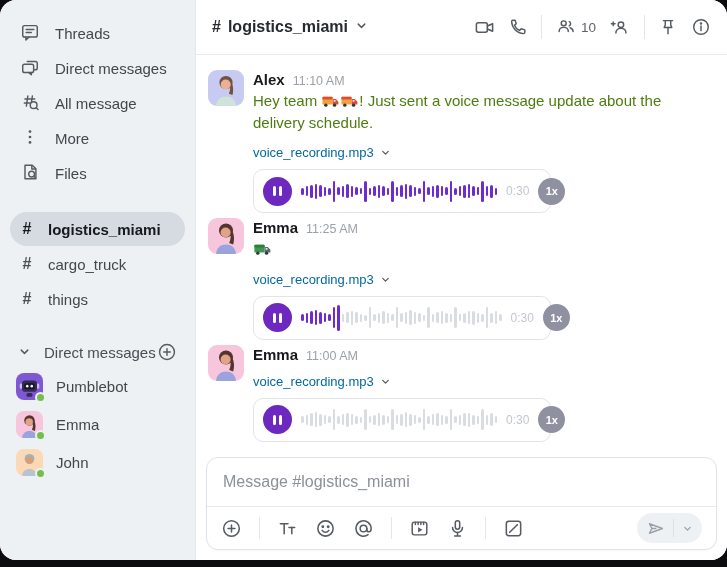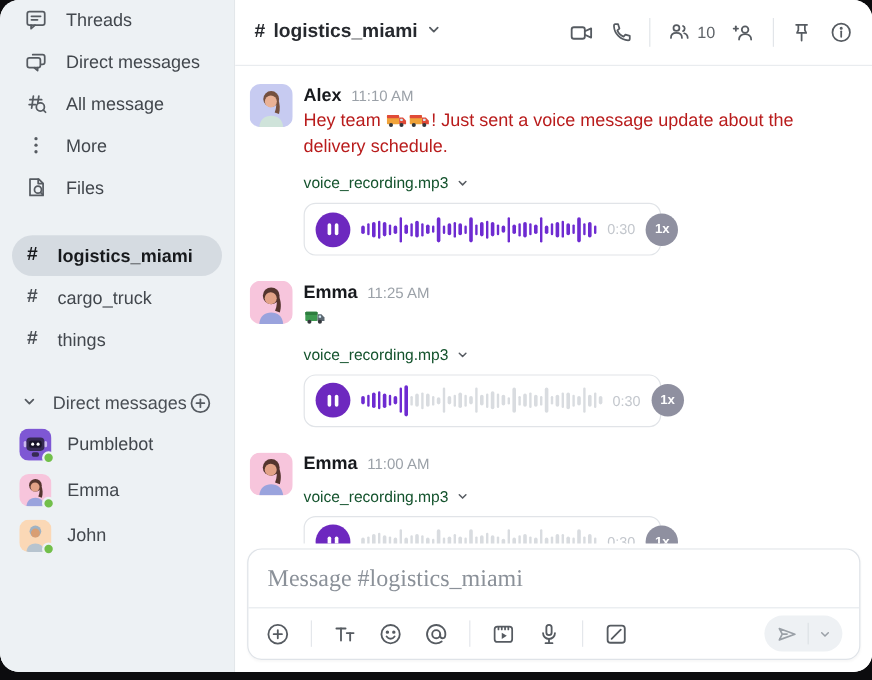--- a/index.html
+++ b/index.html
@@ -16,20 +16,21 @@
     background:#ffffff;
     border-radius:16px;
     display:flex;
     overflow:hidden;
   }
   
   .sidebar {
     width:196px; flex:none;
     background:#edf1f4;
     border-right:1px solid #e3e7ea;
+    padding-top:16px;
     display:flex; flex-direction:column;
   }
   .nav-item {
     display:flex; align-items:center; gap:15px;
     height:35px; padding:0 20px;
     font-size:15px; color:#42474d;
     cursor:pointer;
   }
   .nav-item svg { flex:none; }
   .icon-stroke { stroke:#565b61; fill:none; stroke-width:1.6; stroke-linecap:round; stroke-linejoin:round; }
@@ -84,32 +85,32 @@
   .chat-title { display:flex; align-items:center; gap:7px; cursor:pointer; }
   .chat-title .t-hash { font-size:16px; font-weight:700; color:#26292e; }
   .chat-title .t-name { font-size:16px; font-weight:700; color:#26292e; }
   .header-actions { margin-left:auto; display:flex; align-items:center; gap:13px; }
   .hbtn { display:flex; align-items:center; gap:4px; cursor:pointer; }
   .hsep { width:1px; height:24px; background:#e2e5e9; }
   .member-count { font-size:13.5px; color:#5f6469; }
 
   
   .messages { flex:1; padding:15px 16px 0 12px; overflow:hidden; }
-  .message { display:flex; gap:9px; margin-bottom:21px; }
+  .message { display:flex; gap:9px; margin-bottom:5px; }
   .avatar { width:36px; height:36px; border-radius:9px; overflow:hidden; flex:none; cursor:pointer; }
   .avatar svg, .mini-avatar svg { display:block; }
   .msg-body { min-width:0; }
   .msg-head { display:flex; align-items:baseline; gap:8px; margin-top:1px; }
   .author { font-size:15px; font-weight:700; color:#17191d; }
   .time { font-size:12.5px; color:#9ba1a8; }
-  .msg-text { font-size:15px; color:#b91c1c; line-height:1.48; max-width:445px; margin-top:2px; }
+  .msg-text { font-size:15px; color:#4d7c0f; line-height:1.48; max-width:445px; margin-top:2px; }
   .emoji { vertical-align:-2px; margin:0 1px; }
   .file-row {
     display:flex; align-items:center; gap:6px;
-    font-size:13px; color:#14532d;
+    font-size:13px; color:#0369a1;
     margin:11px 0 9px; cursor:pointer;
   }
   .player {
     width:298px; height:44px;
     border:1px solid #e1e4e8; border-radius:10px;
     background:#fff;
     display:flex; align-items:center; gap:9px;
     padding:0 8px 0 9px;
   }
   .play-btn {
@@ -134,22 +135,22 @@
   
   .composer {
     margin:4px 10px 10px 10px; flex:none;
     border:1px solid #dfe3e8; border-radius:12px;
     background:#fff;
     box-shadow:0 1px 2px rgba(0,0,0,0.03);
   }
   .composer-input-row { height:48px; display:flex; align-items:center; padding:0 16px; }
   .composer-input {
     border:none; outline:none; width:100%;
-    font-size:20px; color:#23262b;
-    font-family:Liberation Serif, serif;
+    font-size:16px; color:#23262b;
+    font-family:Liberation Sans, sans-serif;
     background:transparent;
   }
   .composer-input::placeholder { color:#8b9199; }
   .composer-toolbar {
     height:43px;
     border-top:1px solid #e7eaee;
     display:flex; align-items:center;
     padding:0 14px; gap:17px;
   }
   .tbtn { display:flex; align-items:center; cursor:pointer; }

